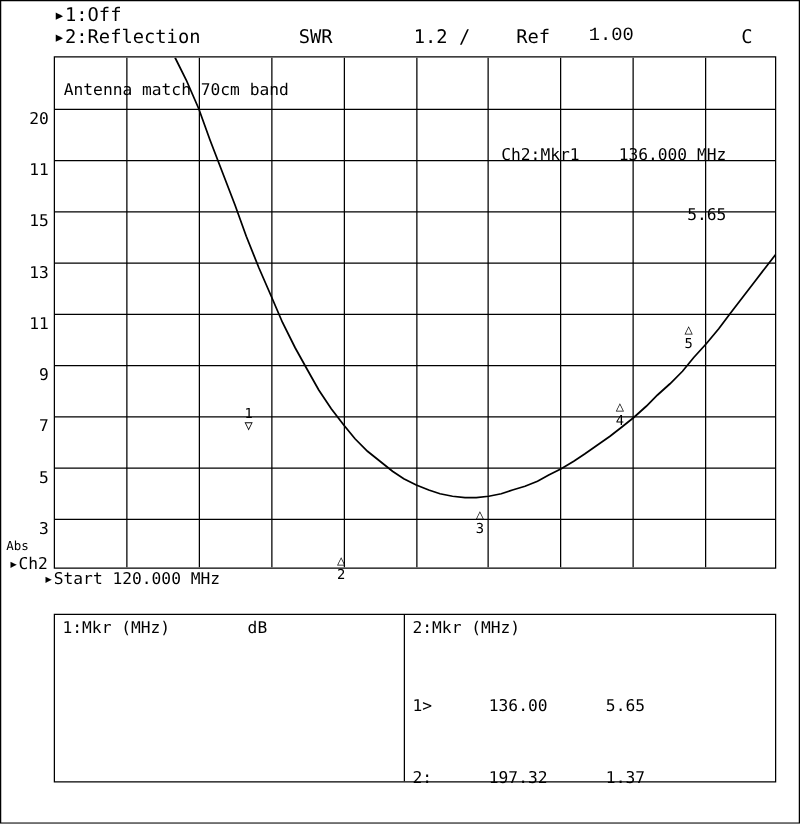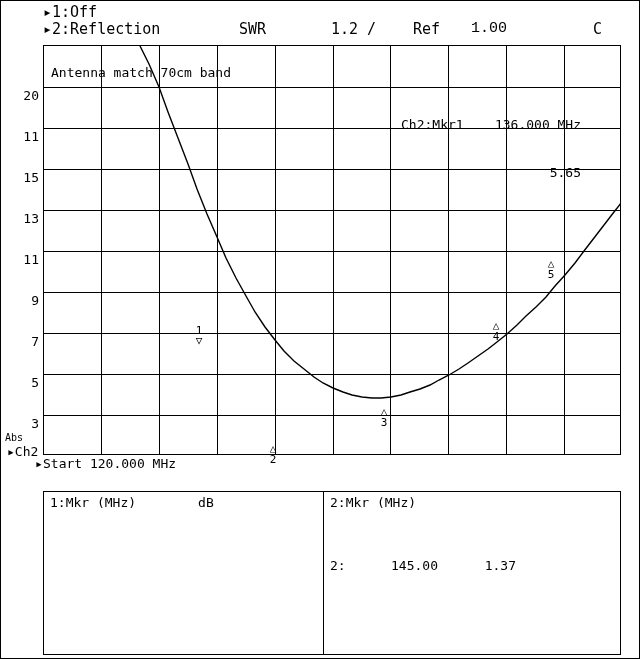--- a/index.html
+++ b/index.html
@@ -163,21 +163,21 @@
     font-size: 13px;
     line-height: 14px;
   }
 
   
   #tables {
     position: absolute;
     left: 42px;
     top: 490px;
     width: 578px;
-    height: 164px;
+    height: 135px;
     border: 1px solid #000000;
     box-sizing: border-box;
     display: flex;
   }
   .tbl {
     position: relative;
     height: 100%;
     box-sizing: border-box;
     font-size: 13px;
   }
@@ -292,21 +292,22 @@
   <div id="tables">
 
     <div class="tbl" id="tbl1">
       <div class="tbl-head"><span>1:Mkr (MHz)</span><span class="db">dB</span></div>
       <div class="tbl-rows"></div>
     </div>
 
     <div class="tbl" id="tbl2">
       <div class="tbl-head"><span>2:Mkr (MHz)</span></div>
       <div class="tbl-rows">
-        <div class="mrow"><span class="idx">2:</span><span class="freq">145.00</span><span class="val">1.37</span></div>
+        <div class="mrow"><span class="idx">1&gt;</span><span class="freq">136.00</span><span class="val">5.65</span></div>
+        <div class="mrow"><span class="idx">2:</span><span class="freq">197.32</span><span class="val">1.37</span></div>
         
         
         
       </div>
     </div>
   </div>
 
 </div>
 
 </body></html>

